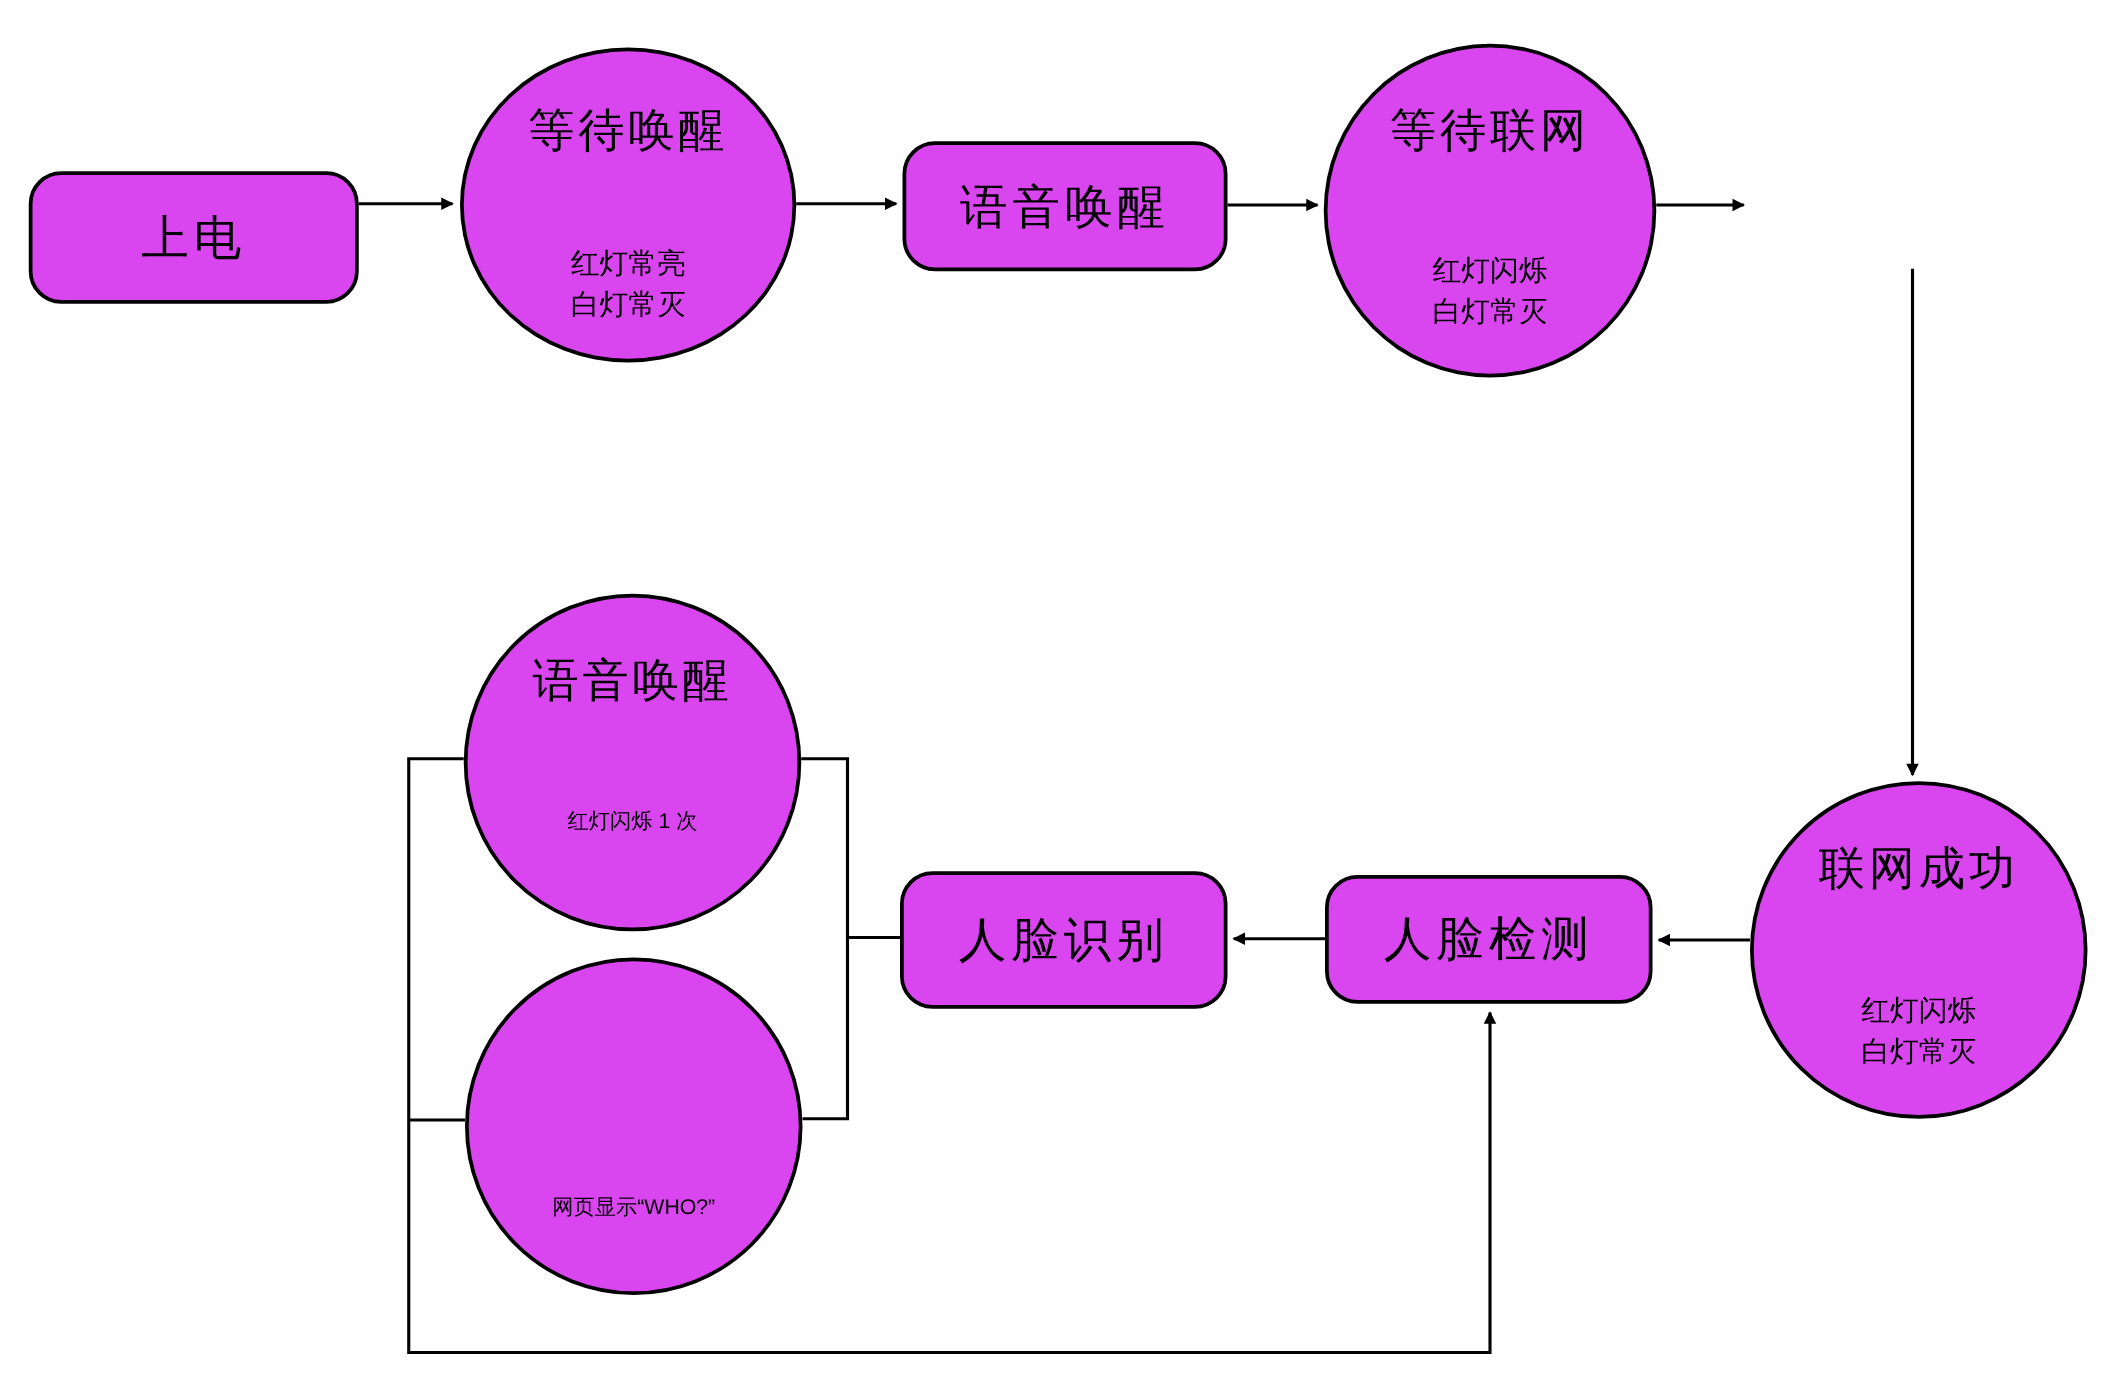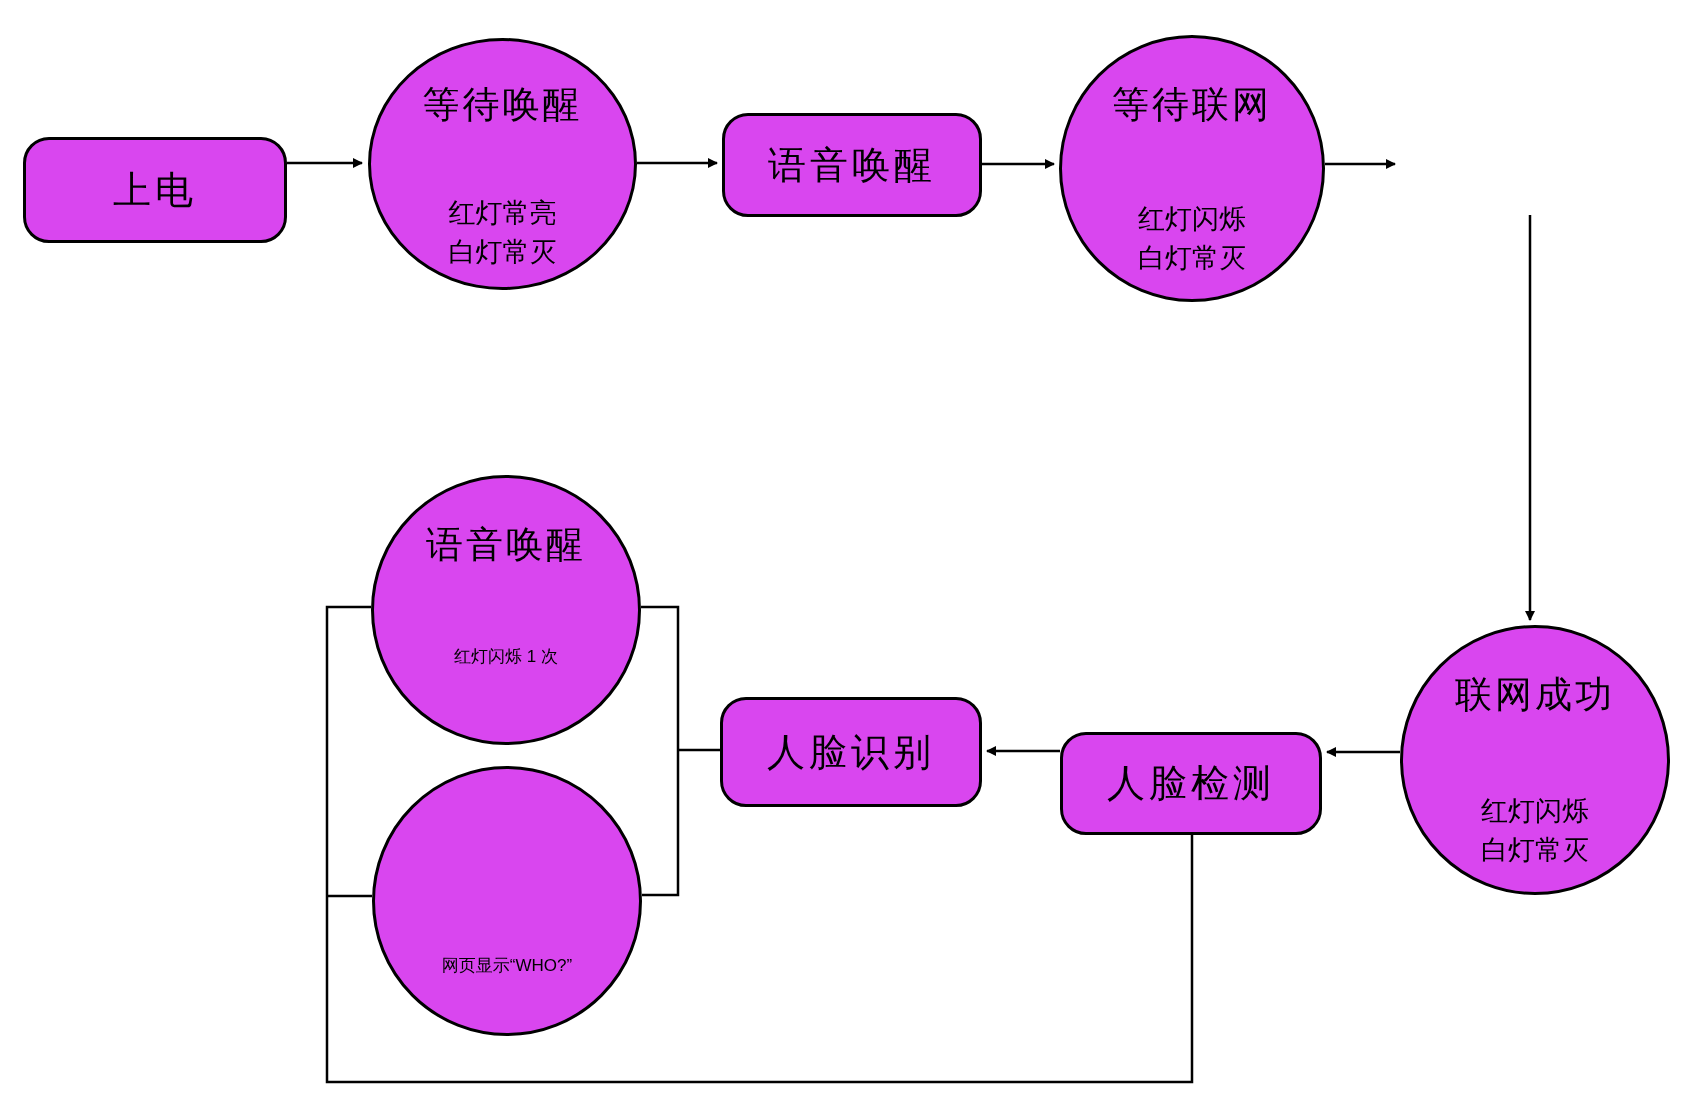--- a/index.html
+++ b/index.html
@@ -52,21 +52,21 @@
     font-size: 37px;
     letter-spacing: 3px;
     white-space: nowrap;
   }
   .circle-status {
     position: absolute;
     left: 0;
     right: 0;
     top: 62%;
     text-align: center;
-    font-size: 27px;
+    font-size: 23px;
     line-height: 1.45;
   }
   .circle-status.small {
     font-size: 17px;
     line-height: 1.75;
     text-align: center;
   }
   .circle-status.single {
     top: 69%;
   }
@@ -103,21 +103,21 @@
 
   <div class="node rect-node" style="left:23px; top:102px; width:264px; height:106px;margin-top:35px;">
     <span class="rect-label">上电</span>
   </div>
 
   <div class="node rect-node" style="left:722px; top:113px; width:260px; height:104px;">
     <span class="rect-label">语音唤醒</span>
   </div>
 
 
-  <div class="node rect-node" style="left:1060px; top:700px; width:262px; height:103px;margin-top:32px;">
+  <div class="node rect-node" style="left:1060px; top:700px; width:262px; height:103px;">
     <span class="rect-label">人脸检测</span>
   </div>
 
   <div class="node rect-node" style="left:720px; top:697px; width:262px; height:110px;">
     <span class="rect-label">人脸识别</span>
   </div>
 
   <div class="node circle-node" style="left:368px; top:38px; width:269px; height:252px;">
     <div class="circle-title">等待唤醒</div>
     <div class="circle-status">

